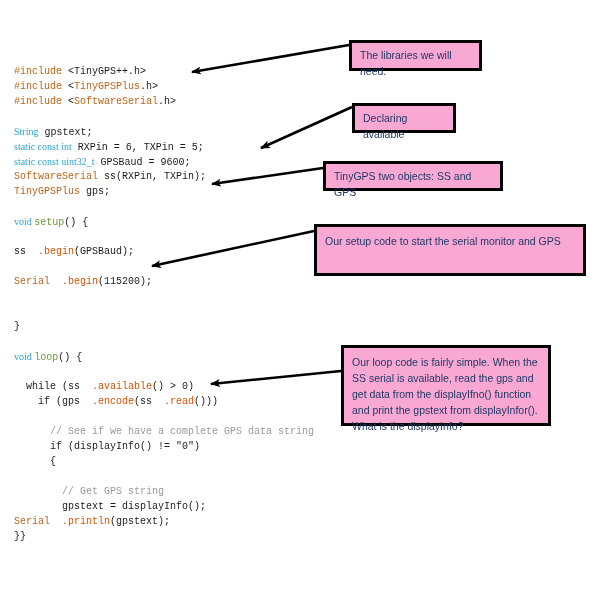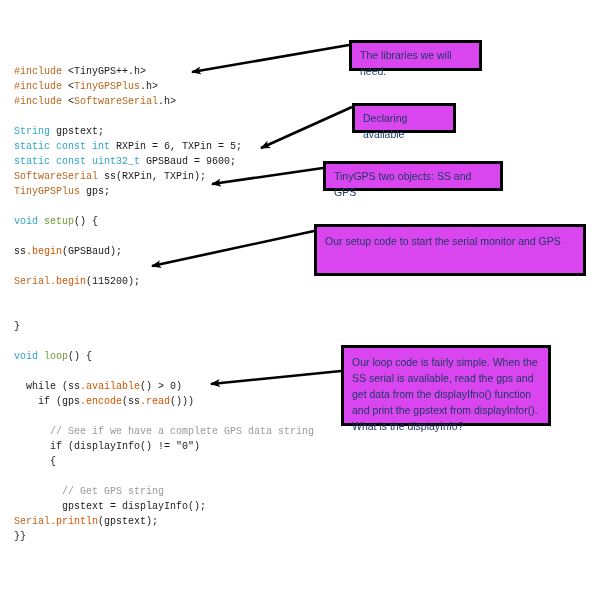--- a/index.html
+++ b/index.html
@@ -27,32 +27,32 @@
     white-space: pre;
     color: #1a1a1a;
     letter-spacing: 0px;
   }
   #code-listing .ln {
     display: block;
     height: 15px;
     white-space: pre;
   }
   .t-pre   { color: #b8651b; }   
-  .t-kw    { color: #2fa5c7; }
+  .t-kw    { color: #2fa5c7; font-family: Liberation Serif, serif; }
   .t-fn    { color: #6f9a3a; }   
-  .t-mem   { color: #d35400; }   
+  .t-mem   { color: #d35400; margin-left: 12px; }   
   .t-obj   { color: #b8651b; }   
   .t-cmt   { color: #9a9a9a; }   
   .t-txt   { color: #1a1a1a; }
 
   
   .callout {
     position: absolute;
     box-sizing: border-box;
-    background: #d946ef;
+    background: #f9a8d4;
     border: 3px solid #000000;
     color: #1f3864;
     font-family: "Liberation Sans", sans-serif;
     font-size: 10.5px;
     line-height: 16px;
     padding: 4px 7px 20px 8px;
     z-index: 5;
   }
   #callout-libraries { left: 349px; top: 40px;  width: 133px; height: 31px; }
   #callout-variables { left: 352px; top: 103px; width: 104px; height: 25px; }

